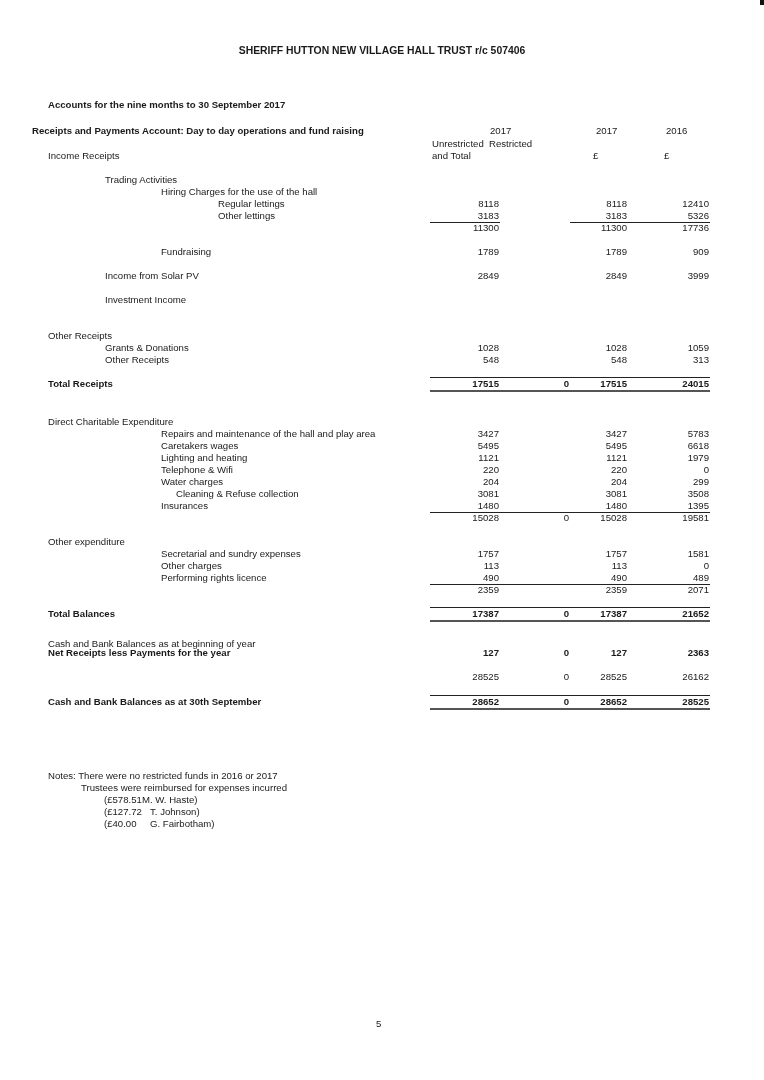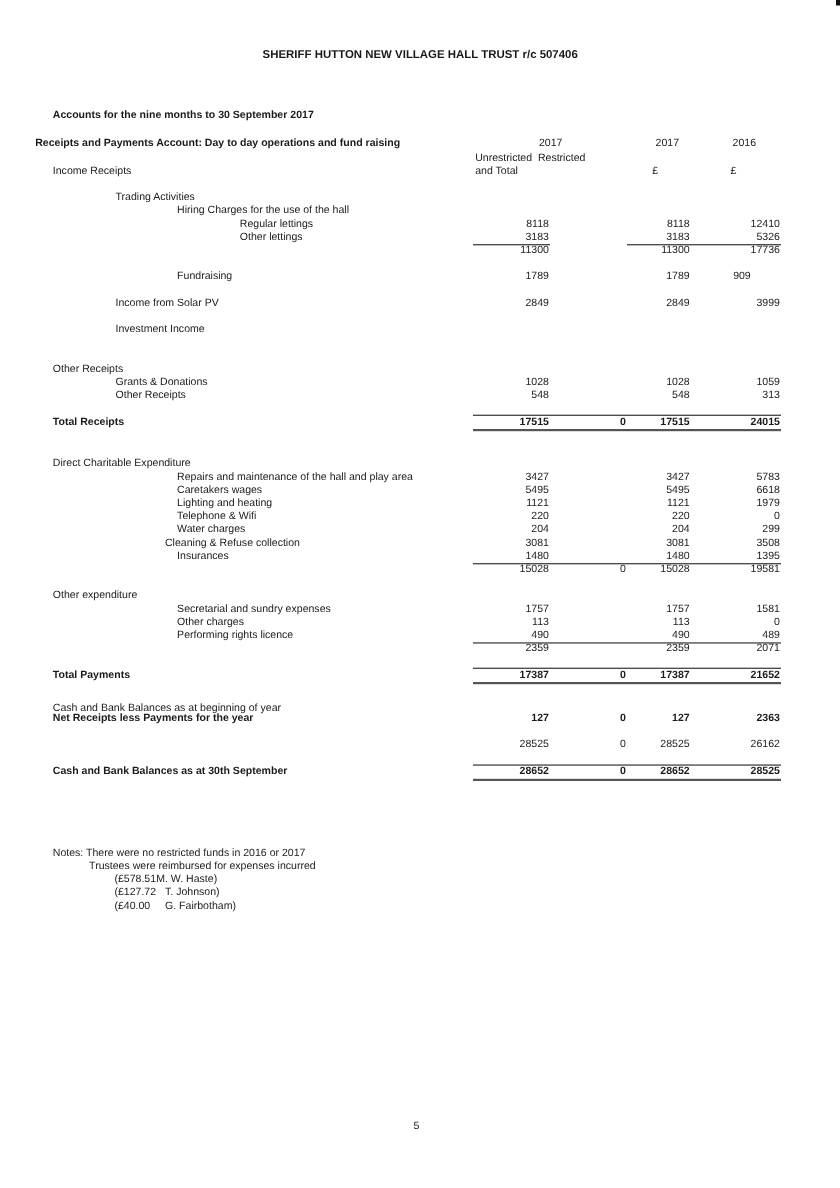--- a/index.html
+++ b/index.html
@@ -53,21 +53,21 @@
 
 <div class="rule" style="left:430px; width:70px; top:222px;"></div>
 <div class="rule" style="left:570px; width:140px; top:222px;"></div>
 <div class="abs num c1" style="top:222px;">11300</div>
 <div class="abs num c3" style="top:222px;">11300</div>
 <div class="abs num c4" style="top:222px;">17736</div>
 
 <div class="abs" style="left:161px; top:246px;">Fundraising</div>
 <div class="abs num c1" style="top:246px;">1789</div>
 <div class="abs num c3" style="top:246px;">1789</div>
-<div class="abs num c4" style="top:246px;text-align:center;">909</div>
+<div class="abs num c4" style="top:246px;">909</div>
 
 <div class="abs" style="left:105px; top:270px;">Income from Solar PV</div>
 <div class="abs num c1" style="top:270px;">2849</div>
 <div class="abs num c3" style="top:270px;">2849</div>
 <div class="abs num c4" style="top:270px;">3999</div>
 
 <div class="abs" style="left:105px; top:294px;">Investment Income</div>
 
 <div class="abs" style="left:48px; top:330px;">Other Receipts</div>
 <div class="abs" style="left:105px; top:342px;">Grants &amp; Donations</div>
@@ -108,21 +108,21 @@
 <div class="abs" style="left:161px; top:464px;">Telephone &amp; Wifi</div>
 <div class="abs num c1" style="top:464px;">220</div>
 <div class="abs num c3" style="top:464px;">220</div>
 <div class="abs num c4" style="top:464px;">0</div>
 
 <div class="abs" style="left:161px; top:476px;">Water charges</div>
 <div class="abs num c1" style="top:476px;">204</div>
 <div class="abs num c3" style="top:476px;">204</div>
 <div class="abs num c4" style="top:476px;">299</div>
 
-<div class="abs" style="left:150px; top:488px;">Cleaning &amp; Refuse collection</div>
+<div class="abs" style="left:176px; top:488px;">Cleaning &amp; Refuse collection</div>
 <div class="abs num c1" style="top:488px;">3081</div>
 <div class="abs num c3" style="top:488px;">3081</div>
 <div class="abs num c4" style="top:488px;">3508</div>
 
 <div class="abs" style="left:161px; top:500px;">Insurances</div>
 <div class="abs num c1" style="top:500px;">1480</div>
 <div class="abs num c3" style="top:500px;">1480</div>
 <div class="abs num c4" style="top:500px;">1395</div>
 
 <div class="rule" style="left:430px; width:280px; top:512px;"></div>
@@ -147,21 +147,21 @@
 <div class="abs num c1" style="top:572px;">490</div>
 <div class="abs num c3" style="top:572px;">490</div>
 <div class="abs num c4" style="top:572px;">489</div>
 
 <div class="rule" style="left:430px; width:280px; top:584px;"></div>
 <div class="abs num c1" style="top:584px;">2359</div>
 <div class="abs num c3" style="top:584px;">2359</div>
 <div class="abs num c4" style="top:584px;">2071</div>
 
 <div class="rule" style="left:430px; width:280px; top:607px;"></div>
-<div class="abs bold" style="left:48px; top:608px;">Total Payments</div>
+<div class="abs bold" style="left:48px; top:608px;">Total Balances</div>
 <div class="abs bold num c1" style="top:608px;">17387</div>
 <div class="abs bold num c2" style="top:608px;">0</div>
 <div class="abs bold num c3" style="top:608px;">17387</div>
 <div class="abs bold num c4" style="top:608px;">21652</div>
 <div class="dbl" style="left:430px; width:280px; top:620px;"></div>
 
 <div class="abs bold" style="left:48px; top:647px;">Net Receipts less Payments for the year</div>
 <div class="abs bold num c1" style="top:647px;">127</div>
 <div class="abs bold num c2" style="top:647px;">0</div>
 <div class="abs bold num c3" style="top:647px;">127</div>

